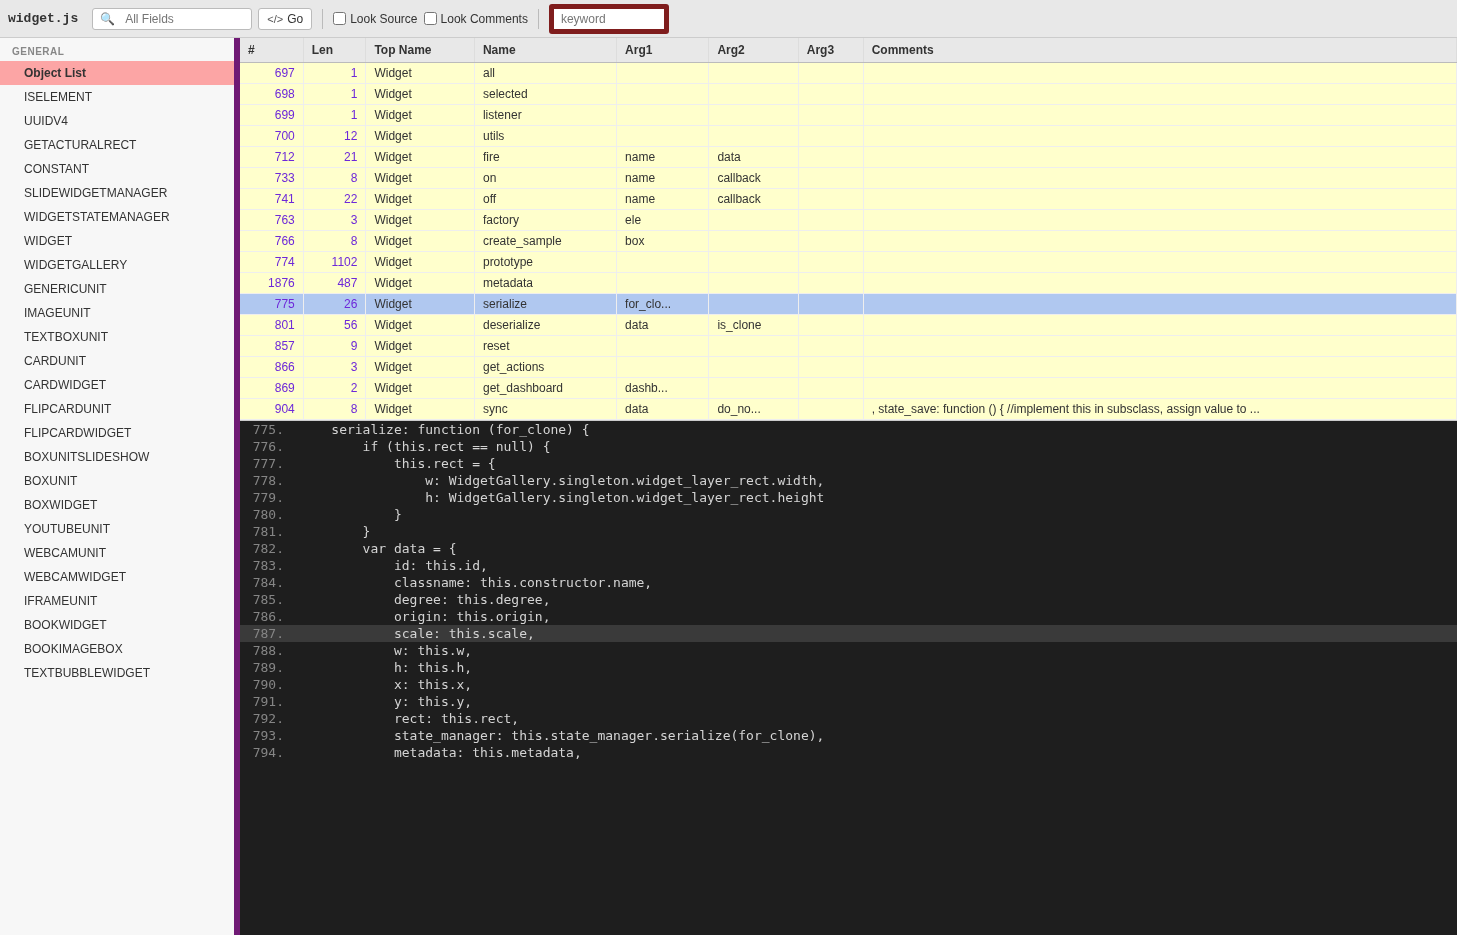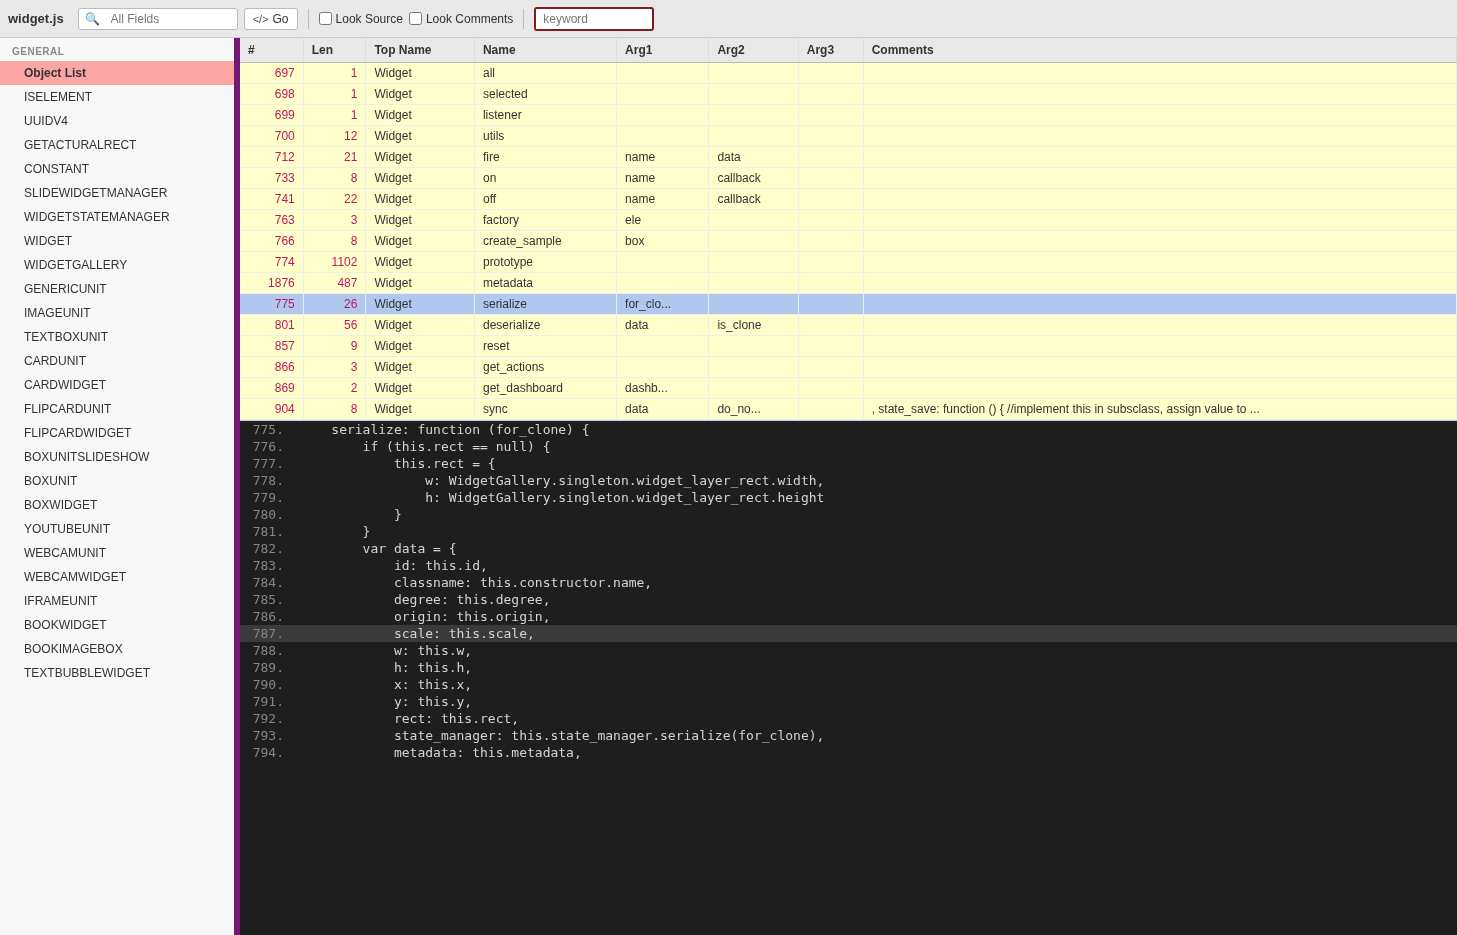--- a/index.html
+++ b/index.html
@@ -4,35 +4,35 @@
   <style>
     * { box-sizing: border-box; margin: 0; padding: 0; }
     body { font-family: -apple-system, BlinkMacSystemFont, "Segoe UI", sans-serif; font-size: 12px; background: #f0f0f0; display: flex; flex-direction: column; height: 935px; overflow: hidden; }
 
     
     .toolbar {
       display: flex; align-items: center; gap: 6px;
       background: #e8e8e8; border-bottom: 1px solid #ccc;
       padding: 4px 8px; height: 38px; flex-shrink: 0;
     }
-    .toolbar-title { font-weight: 600; font-size: 13px; color: #333; margin-right: 8px; }
+    .toolbar-title { font-weight: 600; font-size: 13px; color: #333; margin-right: 8px; font-family: Liberation Mono, monospace; }
     .toolbar-btn {
       display: flex; align-items: center; gap: 4px;
       padding: 3px 8px; background: #fff; border: 1px solid #bbb;
       border-radius: 3px; cursor: pointer; font-size: 12px; color: #333;
     }
     .toolbar-btn .icon { font-size: 11px; color: #555; }
     .toolbar-divider { width: 1px; height: 20px; background: #bbb; margin: 0 4px; }
     .toolbar-checkbox-label {
       display: flex; align-items: center; gap: 4px;
       font-size: 12px; color: #333; cursor: pointer;
     }
     .toolbar-checkbox-label input { cursor: pointer; }
     .keyword-input {
-      padding: 3px 7px; border: 2px solid #7f1d1d; border-radius: 3px;
+      padding: 3px 7px; border: 5px solid #7f1d1d; border-radius: 3px;
       font-size: 12px; background: #fff; color: #999; width: 120px;
     }
     .all-fields-input {
       display: flex; align-items: center; gap: 4px;
       padding: 3px 7px; border: 1px solid #bbb; border-radius: 3px;
       background: #fff; font-size: 12px; color: #555; width: 160px;
     }
     .all-fields-input input { border: none; outline: none; font-size: 12px; color: #555; width: 120px; margin-left: 6px; }
 
     
@@ -64,21 +64,21 @@
       padding: 5px 8px; text-align: left; font-size: 12px; font-weight: 600;
       border-bottom: 1px solid #bbb; border-right: 1px solid #ddd;
       color: #333; white-space: nowrap; background: #e8e8e8;
     }
     table tbody tr { background: #ffffcc; }
     table tbody tr.selected { background: #b0c8f0; }
     table tbody td {
       padding: 3px 8px; border-bottom: 1px solid #eee; border-right: 1px solid #eee;
       font-size: 12px; color: #333; white-space: nowrap;
     }
-    table tbody td.num { text-align: right; color: #be185d; }
+    table tbody td.num { text-align: right; color: #6d28d9; }
 
     
     .code-area {
       flex: 1; overflow: auto; background: #1e1e1e; color: #d4d4d4;
       font-family: "Consolas", "Monaco", monospace; font-size: 13px;
       padding: 0;
     }
     .code-line {
       display: flex; align-items: flex-start; padding: 1px 0;
       white-space: pre;

